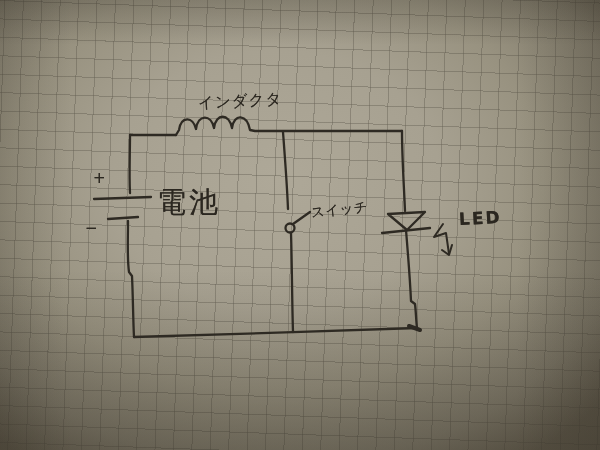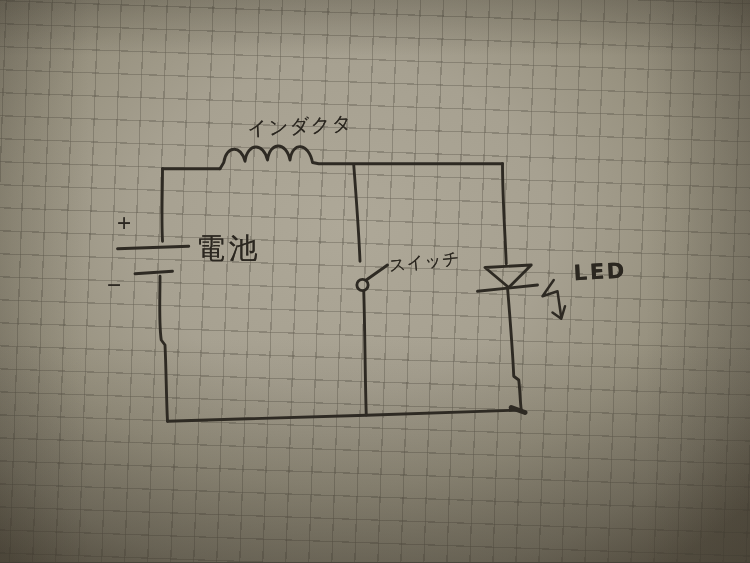--- a/index.html
+++ b/index.html
@@ -23,21 +23,21 @@
       linear-gradient(180deg, rgba(30,26,18,0.20) 0%, rgba(30,26,18,0) 10%, rgba(30,26,18,0) 60%, rgba(30,26,18,0.26) 100%),
       linear-gradient(90deg, rgba(30,26,18,0.14) 0%, rgba(30,26,18,0) 12%, rgba(30,26,18,0) 86%, rgba(30,26,18,0.16) 100%);
   }
   svg.circuit { position:absolute; left:0; top:0; }
   .ink { stroke:#2e2a23; fill:none; stroke-width:2.3; stroke-linecap:round; stroke-linejoin:round; }
   .label {
     position:absolute; color:#2b2720; white-space:nowrap;
     text-shadow: 0 0 0.5px rgba(43,39,32,0.7);
   }
   .lbl-inductor { left:198px; top:91px; font-size:15.5px; letter-spacing:1px; transform:rotate(-3deg); }
-  .lbl-battery  { left:157px; top:183px; font-size:23px; letter-spacing:3px; }
+  .lbl-battery  { left:157px; top:183px; font-size:29px; letter-spacing:3px; }
   .lbl-switch   { left:311px; top:201px; font-size:13.5px; letter-spacing:0.5px; transform:rotate(-6deg); }
   .lbl-led      { left:459px; top:208px; font-size:17px; letter-spacing:2px; transform:rotate(-3deg); font-weight:bold; }
   .lbl-plus     { left:93px;  top:169px; font-size:15px; }
   .lbl-minus    { left:85px;  top:219px; font-size:15px; }
 </style>
 </head>
 <body>
 
 <div class="photo">
   <div class="grid"></div>

